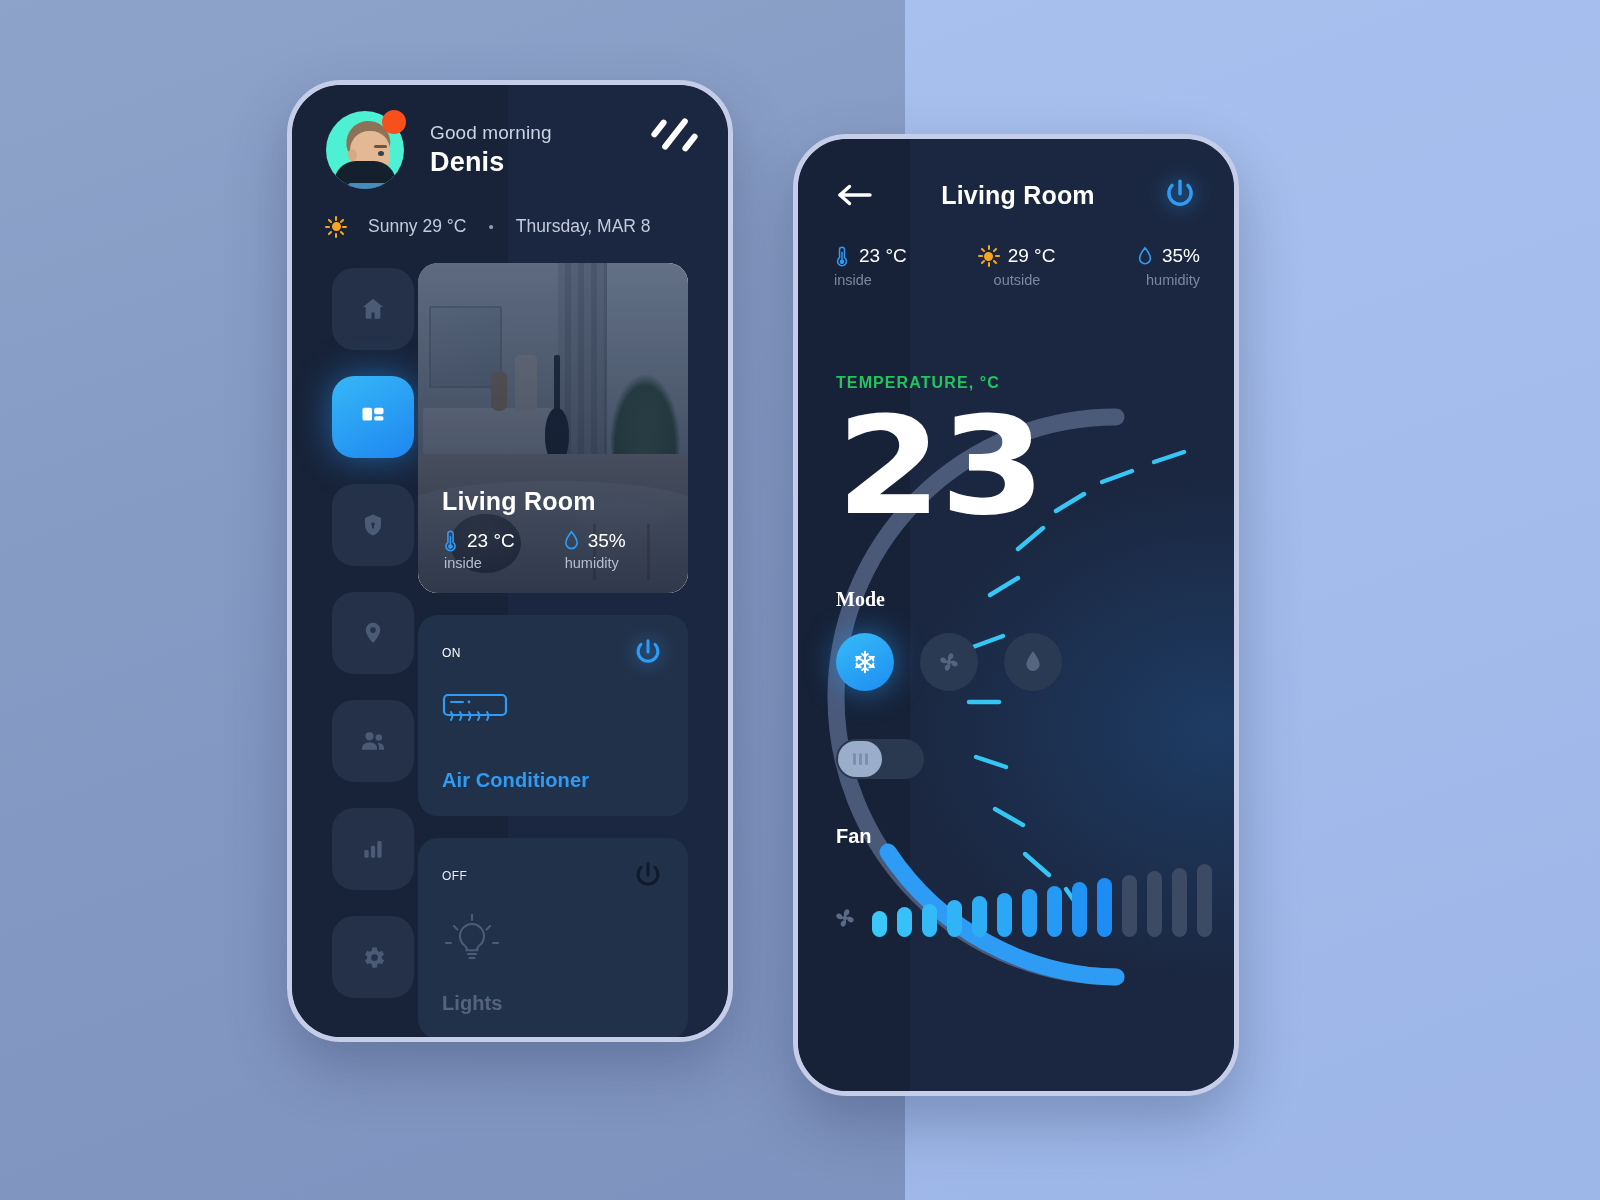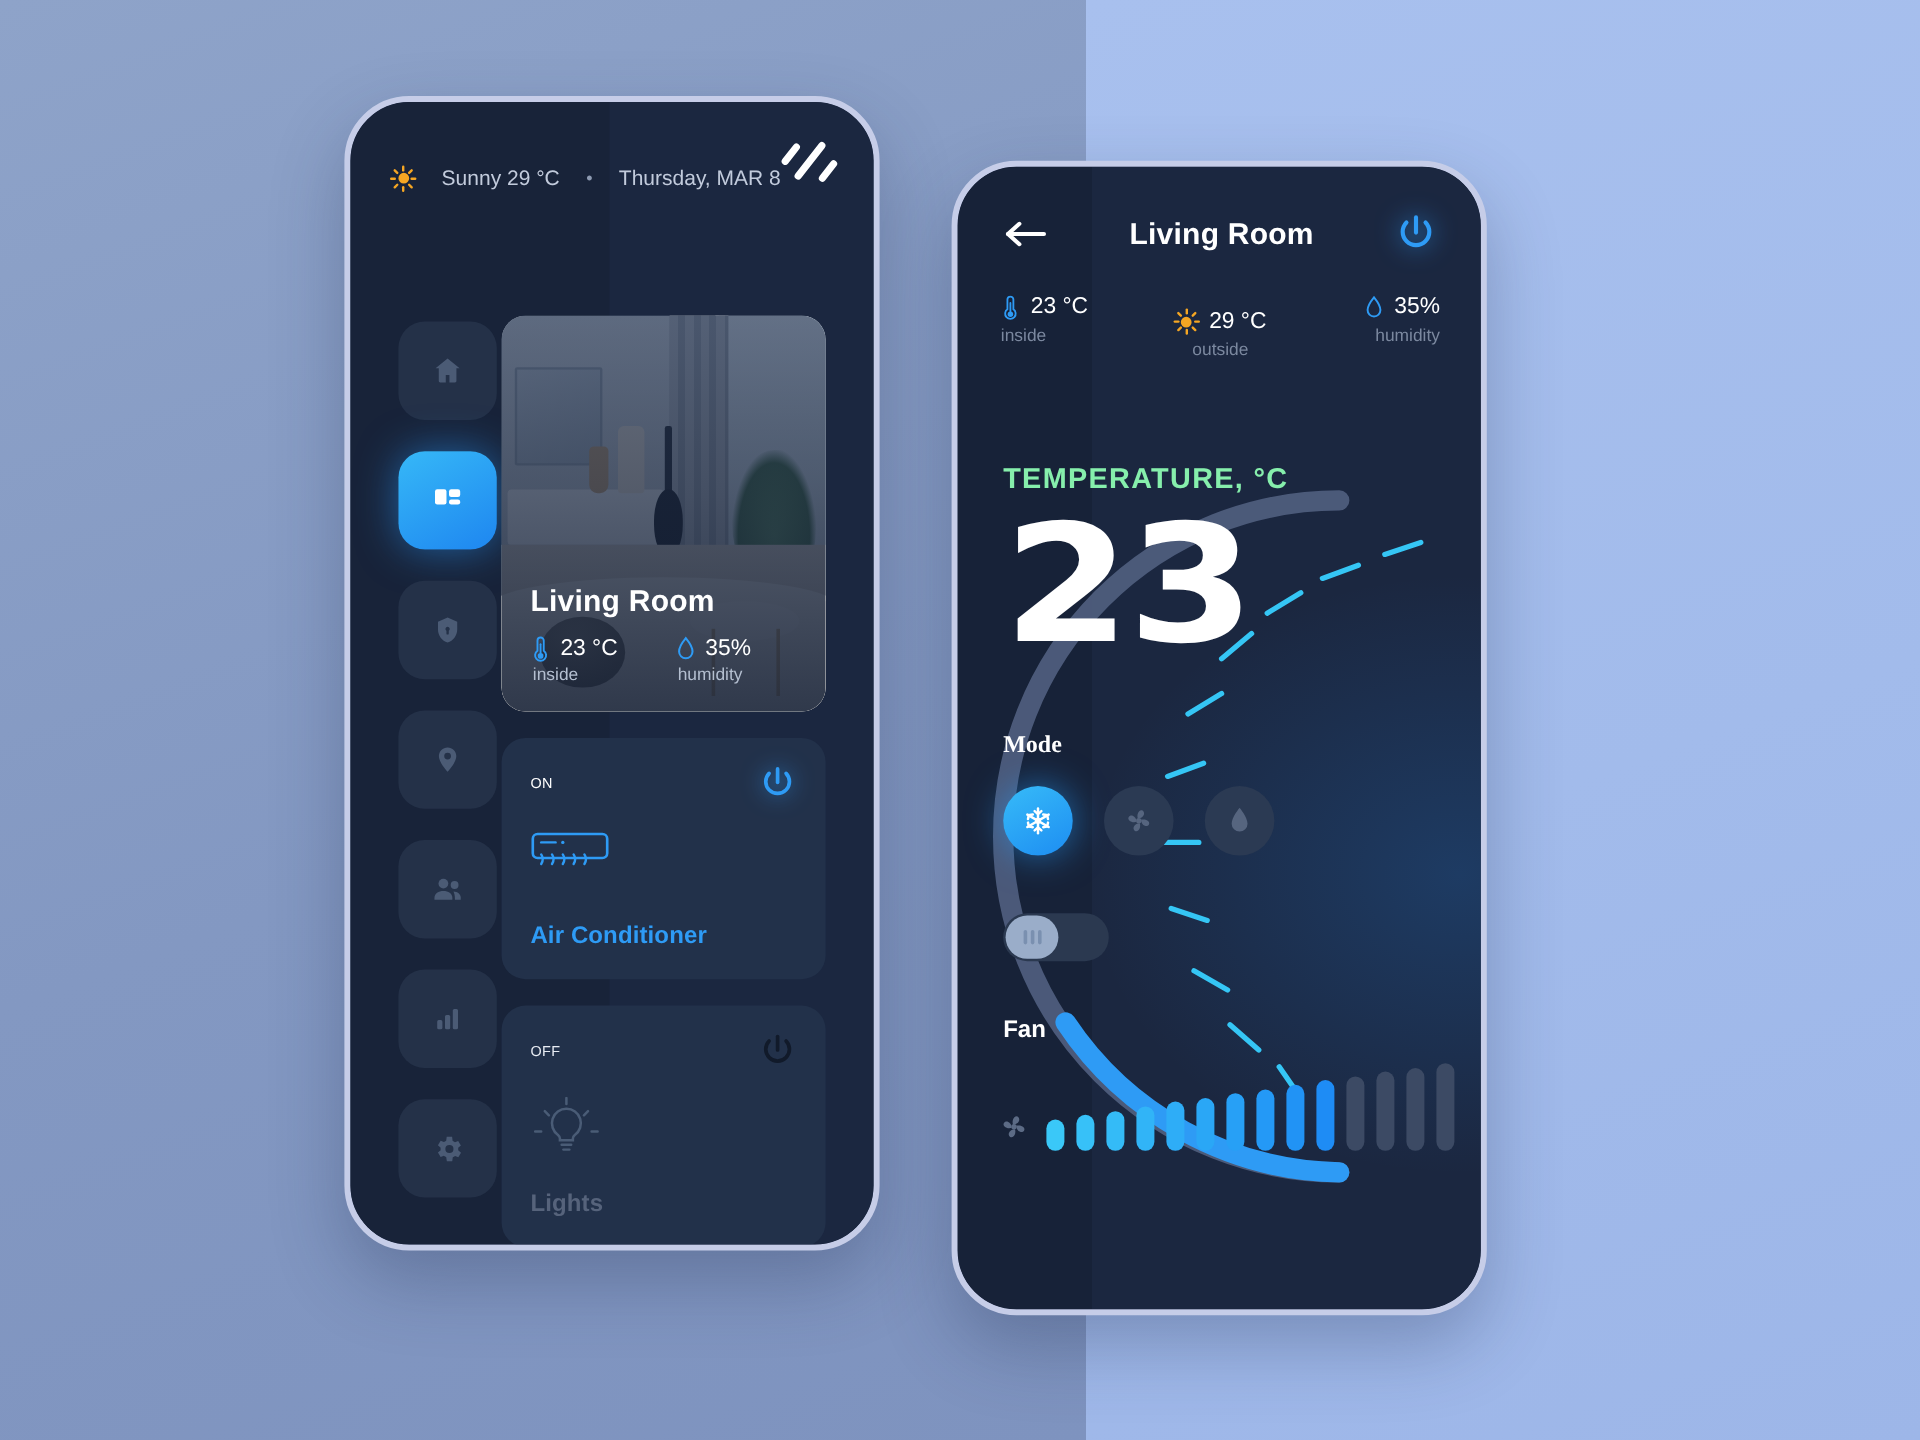--- a/index.html
+++ b/index.html
@@ -313,21 +313,21 @@
     padding: 38px 36px 0 38px;
   }
   .back-arrow { width: 38px; height: 28px; position: relative; }
   .room-title { font-size: 25px; font-weight: 700; color: #fff; letter-spacing: .2px; }
 
   .env-row {
     position: relative; z-index: 4;
     display: flex; margin-top: 32px; padding: 0 34px 0 36px;
   }
   .env-item { flex: 1; }
-  .env-item.center { text-align: center; margin-top: 12px; }
+  .env-item.center { text-align: center; }
   .env-item.right  { text-align: right; }
   .env-top {
     display: flex; align-items: center; gap: 9px;
     font-size: 19px; color: #ffffff;
   }
   .env-item.center .env-top { justify-content: center; }
   .env-item.right  .env-top { justify-content: flex-end; }
   .env-label { font-size: 14.5px; color: #7b889f; margin-top: 5px; }
 
   
@@ -337,21 +337,21 @@
   }
   .gauge-glow {
     position: absolute; right: -120px; top: 330px;
     width: 460px; height: 520px; z-index: 0;
     background: radial-gradient(ellipse at 70% 50%, rgba(40,140,240,0.20) 0%, rgba(40,140,240,0) 68%);
     pointer-events: none;
   }
 
   .temp-block { position: relative; z-index: 4; padding: 0 0 0 38px; margin-top: 86px; }
   .temp-label {
-    font-size: 24px; font-weight: 700; color: #86efac;
+    font-size: 16px; font-weight: 700; color: #22c55e;
     letter-spacing: 1.1px;
   }
   .temp-value {
     margin-top: 6px;
     font-family: "DejaVu Sans", sans-serif;
     font-size: 136px; font-weight: 700; color: #ffffff;
     line-height: 1.0; letter-spacing: -2px;
     transform: scaleX(1.12); transform-origin: left center;
   }
 
@@ -408,20 +408,40 @@
 
 <div id="stage">
   <div id="bg-left"></div>
   <div id="bg-right"></div>
 
   <div class="phone" id="phone-home">
     <div class="screen" id="home-screen">
       <div class="screen-tint"></div>
 
       <div class="home-header">
+        <div class="profile-row">
+          <div class="avatar-wrap">
+            <div class="avatar">
+              <div class="av-hair"></div>
+              <div class="av-face"></div>
+              <div class="av-ear"></div>
+              <div class="av-brow"></div>
+              <div class="av-eye"></div>
+              <div class="av-neck"></div>
+              <div class="av-collar">
+                <div class="av-collar-stripe"></div>
+              </div>
+            </div>
+            <div class="notif-dot"></div>
+          </div>
+          <div class="greet-block">
+            <div class="greet-small">Good morning</div>
+            <div class="greet-name">Denis</div>
+          </div>
+        </div>
         <div class="menu-slashes">
           <span class="ms1"></span>
             <span class="ms2"></span>
             <span class="ms3"></span>
         </div>
 
         <div class="weather-row">
           <span class="sun-ico">
             <span class="sun-core"></span>
             <span class="sun-ray" style="transform:rotate(0deg)"></span>

